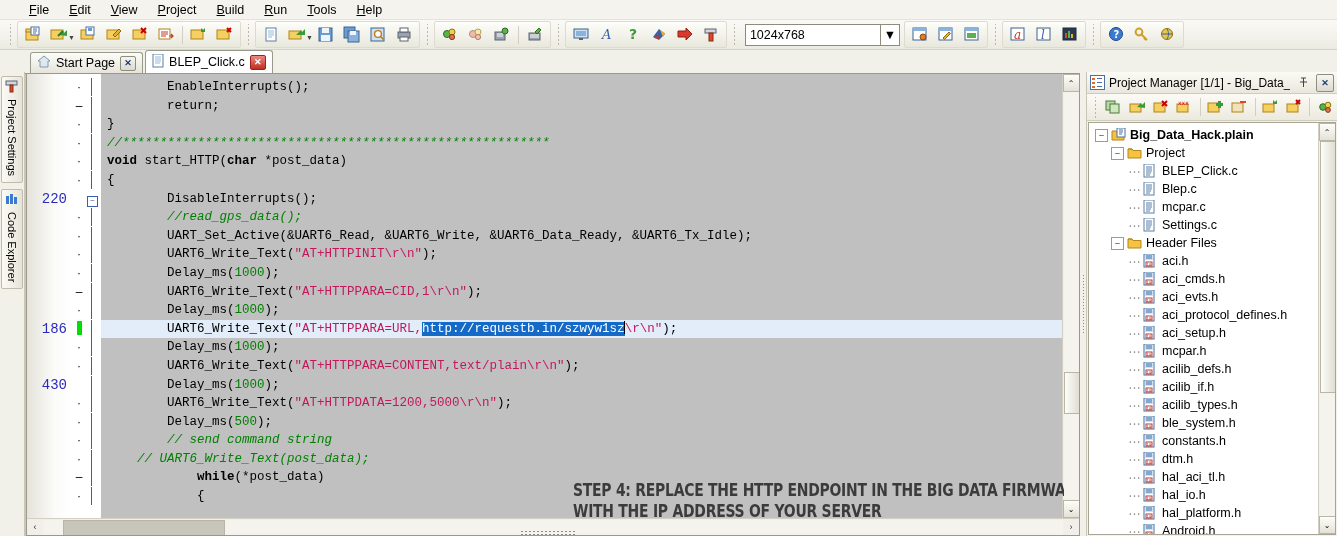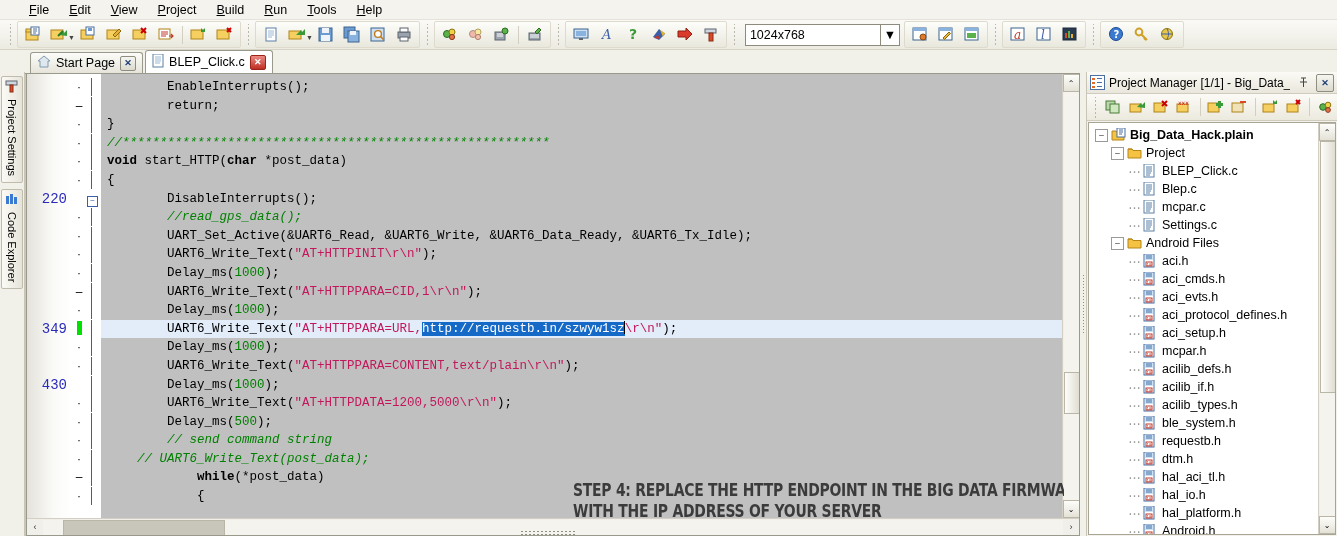--- a/index.html
+++ b/index.html
@@ -470,21 +470,21 @@
             <div class="ln"></div>
             <div class="ln"></div>
             <div class="ln"></div>
             <div class="ln">220</div>
             <div class="ln"></div>
             <div class="ln"></div>
             <div class="ln"></div>
             <div class="ln"></div>
             <div class="ln"></div>
             <div class="ln"></div>
-            <div class="ln">349</div>
+            <div class="ln">186</div>
             <div class="ln"></div>
             <div class="ln"></div>
             <div class="ln">430</div>
             <div class="ln"></div>
             <div class="ln"></div>
             <div class="ln"></div>
             <div class="ln"></div>
             <div class="ln"></div>
             <div class="ln"></div>
           </div>
@@ -692,21 +692,21 @@
                   <path d="M3 3h6M3 5h6M3 7h6M3 9h5M3 11h4" stroke="#5b7fa6"></path>
                 </svg></span>
               <span>Settings.c</span>
             </div>
             <div class="trow ind1">
               <span class="exp">−</span>
               <span class="fico"><svg width="15" height="13" viewBox="0 0 15 13">
                   <path d="M1 3h4l1.2 1.5H14V12H1z" fill="#f5c242" stroke="#b6861a"></path>
                   <path d="M1 3h4l1.2 1.5H14" fill="none" stroke="#b6861a"></path>
                 </svg></span>
-              <span>Android Files</span>
+              <span>Header Files</span>
             </div>
             <div class="trow ind2">
               <span class="dots">⋯</span>
               <span class="fico"><svg width="13" height="14" viewBox="0 0 13 14">
                   <rect x="1" y="0" width="10" height="13" fill="#fff" stroke="#3f6fa8"></rect>
                   <rect x="2" y="1" width="8" height="5" fill="#cfe0f0"></rect>
                   <path d="M3 2h6M3 4h6" stroke="#3f6fa8"></path>
                   <rect x="3" y="8" width="6" height="4" fill="#fff" stroke="#c0392b"></rect>
                   <text x="3.5" y="11.5" font-family="DejaVu Sans Mono" font-size="4" fill="#c0392b">10</text>
                 </svg></span>
@@ -813,21 +813,21 @@
             </div>
             <div class="trow ind2">
               <span class="dots">⋯</span>
               <span class="fico"><svg width="13" height="14" viewBox="0 0 13 14">
                   <rect x="1" y="0" width="10" height="13" fill="#fff" stroke="#3f6fa8"></rect>
                   <rect x="2" y="1" width="8" height="5" fill="#cfe0f0"></rect>
                   <path d="M3 2h6M3 4h6" stroke="#3f6fa8"></path>
                   <rect x="3" y="8" width="6" height="4" fill="#fff" stroke="#c0392b"></rect>
                   <text x="3.5" y="11.5" font-family="DejaVu Sans Mono" font-size="4" fill="#c0392b">10</text>
                 </svg></span>
-              <span>requestb.h</span>
+              <span>constants.h</span>
             </div>
             <div class="trow ind2">
               <span class="dots">⋯</span>
               <span class="fico"><svg width="13" height="14" viewBox="0 0 13 14">
                   <rect x="1" y="0" width="10" height="13" fill="#fff" stroke="#3f6fa8"></rect>
                   <rect x="2" y="1" width="8" height="5" fill="#cfe0f0"></rect>
                   <path d="M3 2h6M3 4h6" stroke="#3f6fa8"></path>
                   <rect x="3" y="8" width="6" height="4" fill="#fff" stroke="#c0392b"></rect>
                   <text x="3.5" y="11.5" font-family="DejaVu Sans Mono" font-size="4" fill="#c0392b">10</text>
                 </svg></span>

